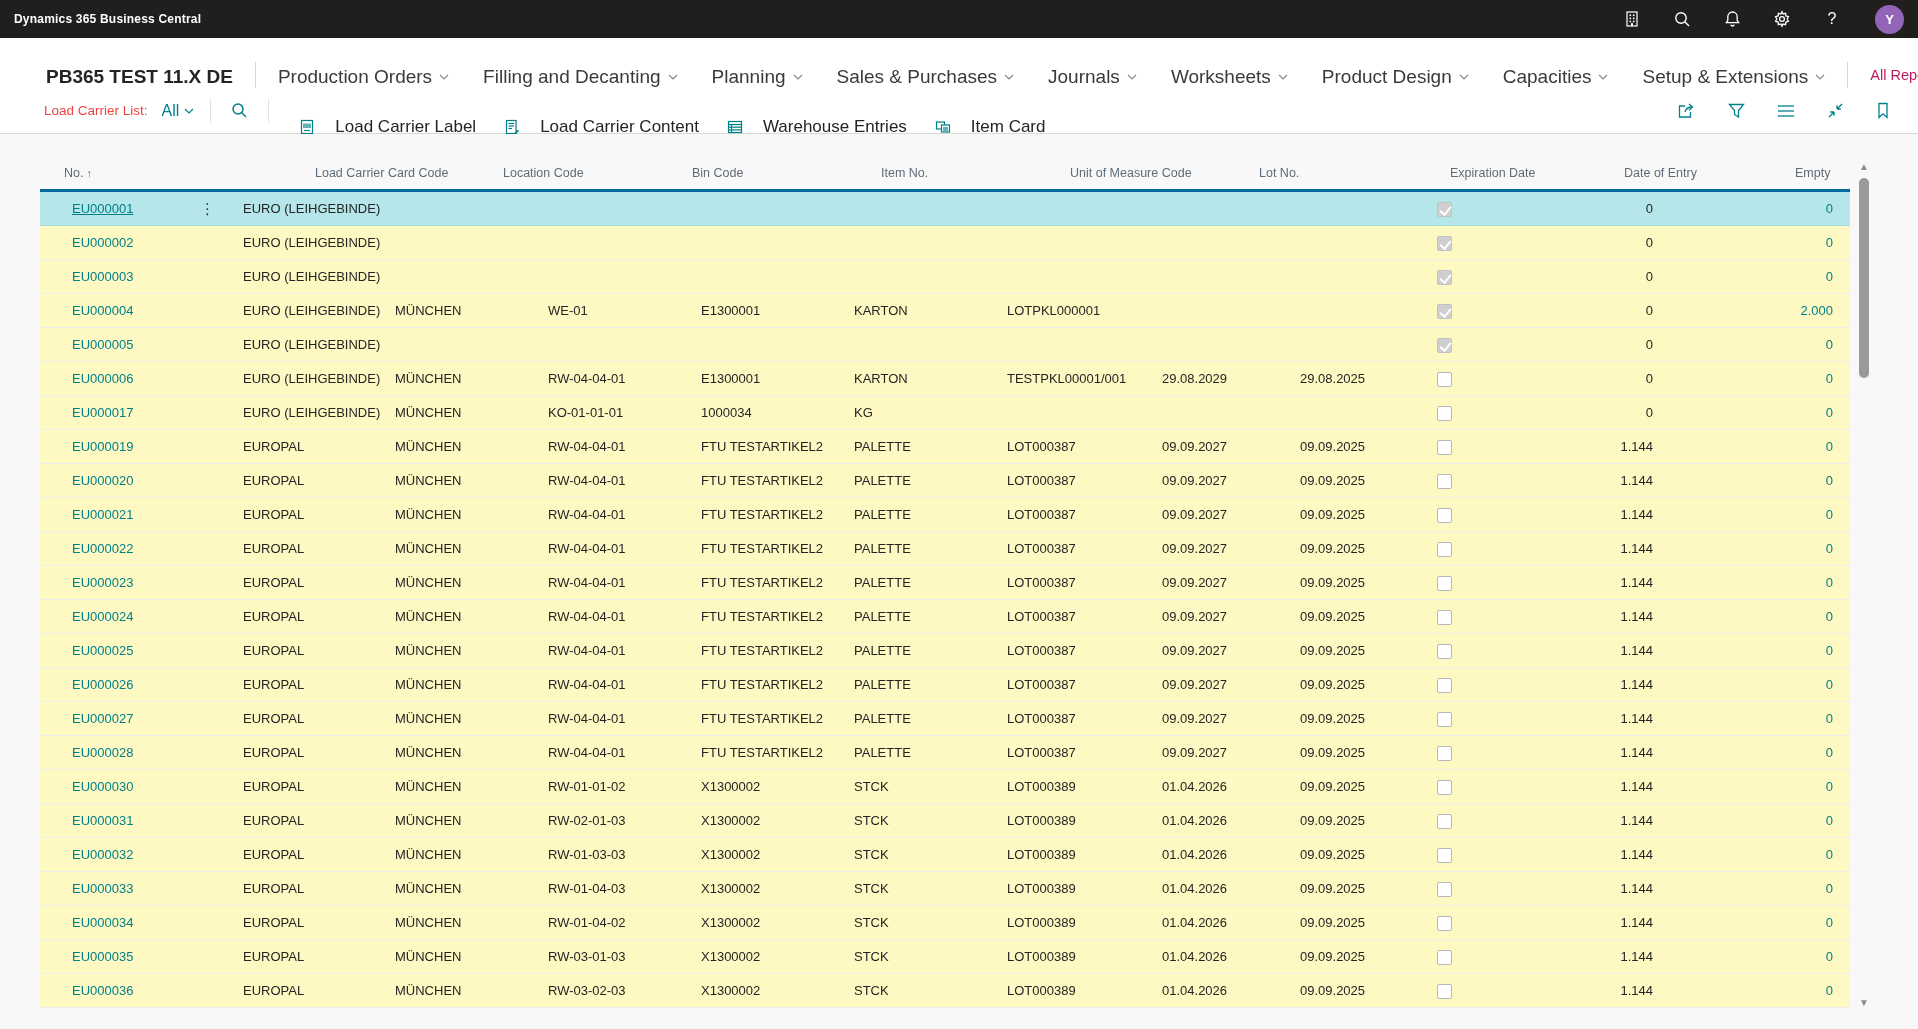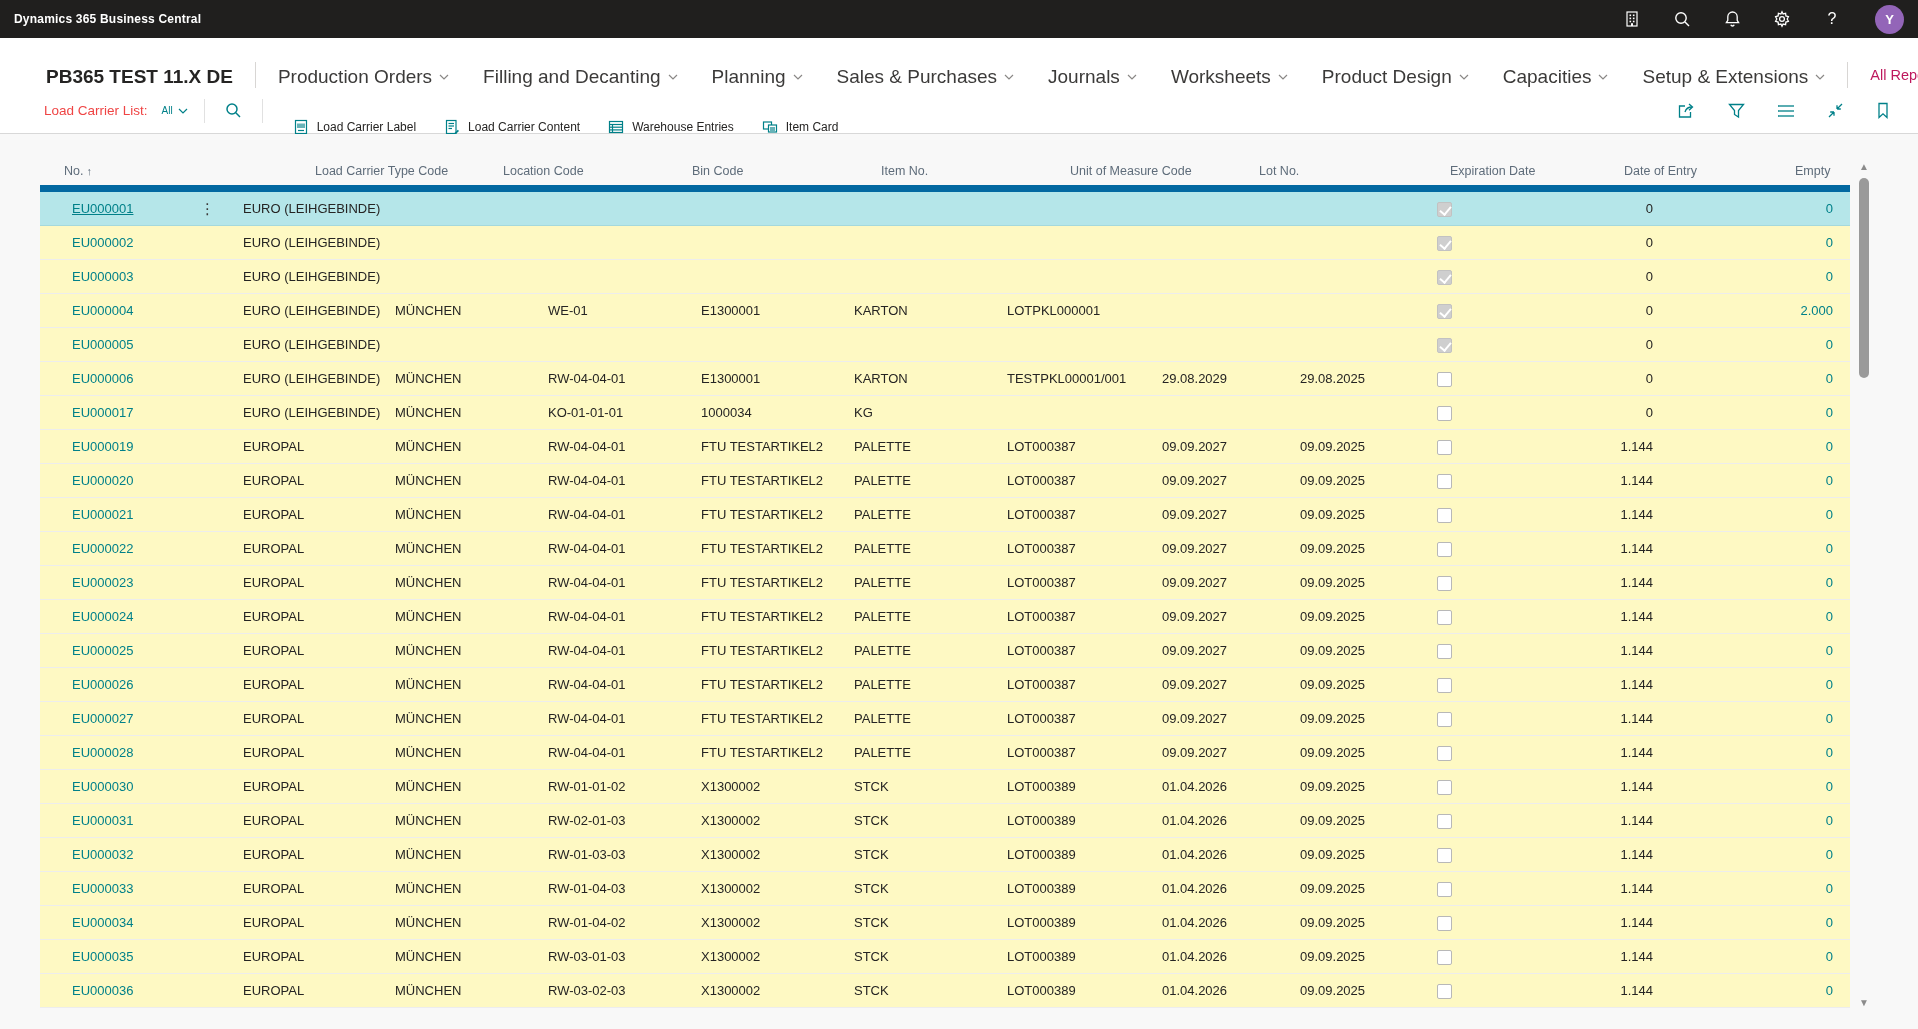--- a/index.html
+++ b/index.html
@@ -29,34 +29,34 @@
   .nav-items{display:flex;align-items:center;gap:34px;}
   .nav-item{display:flex;align-items:center;gap:7px;font-size:19px;color:#3b3a39;white-space:nowrap;cursor:pointer;}
   .chev{display:block;}
   .nav-right{margin-left:auto;display:flex;align-items:center;}
   .all-reports{font-size:14.5px;color:#be185d;white-space:nowrap;cursor:pointer;}
   .hamburger{cursor:pointer;display:flex;align-items:center;}
 
   
   .toolbar{height:46px;background:#fff;display:flex;align-items:center;padding:0 28px 0 44px;border-bottom:1px solid #d8d8d8;}
   .list-label{font-size:13.5px;font-weight:400;color:#ef4444;white-space:nowrap;}
-  .filter-all{display:flex;align-items:center;gap:5px;color:var(--accent);font-size:10px;margin-left:14px;cursor:pointer;}
+  .filter-all{display:flex;align-items:center;gap:5px;color:var(--accent);font-size:16px;margin-left:14px;cursor:pointer;}
   .t-vdiv{width:1px;height:24px;background:#e1e1e1;margin:0 16px;flex:none;}
   .search-btn{cursor:pointer;display:flex;align-items:center;padding:0 4px;}
   .actions{display:flex;align-items:center;gap:28px;margin-left:14px;}
-  .action-btn{display:flex;align-items:center;gap:8px;font-size:12px;color:#252423;white-space:nowrap;cursor:pointer;margin-top:32px;}
+  .action-btn{display:flex;align-items:center;gap:20px;font-size:17px;color:#252423;white-space:nowrap;cursor:pointer;margin-top:32px;}
   .action-btn svg{flex:none;}
   .toolbar-right{margin-left:auto;display:flex;align-items:center;gap:32px;}
   .tr-icon{cursor:pointer;display:flex;align-items:center;}
 
   
   .content{position:relative;height:895px;background:var(--page-bg);}
   .table{position:absolute;left:40px;top:22px;width:1810px;}
   .grid{display:grid;grid-template-columns:160px 43px 152px 153px 153px 153px 153px 155px 138px 135px 85px 140px 190px;}
-  .thead{height:36px;align-items:center;border-bottom:7px solid #0369a1;gap:36px;}
+  .thead{height:36px;align-items:center;border-bottom:3px solid #0369a1;gap:36px;}
   .th{font-size:12.5px;color:#5e6c7a;white-space:nowrap;overflow:hidden;padding-right:8px;cursor:pointer;}
   .th.c-no{padding-left:24px;}
   .th.right{text-align:right;}
   .th .sort{font-size:11px;margin-left:3px;}
   .row{height:34px;background:#fef9c3;border-bottom:1px solid #ededed;align-items:center;font-size:13px;color:#252423;cursor:pointer;}
   .row.selected{background:var(--selected-row);border-bottom-color:#a5d9dc;}
   .cell{white-space:nowrap;overflow:hidden;padding-right:8px;}
   .cell.c-no{padding-left:32px;}
   .cell.right{text-align:right;}
   .cell.c-height{padding-right:7px;}
@@ -281,21 +281,21 @@
         </svg>
     </span>
   </div>
 </div>
 
 <div class="content">
   <div class="table">
     <div class="grid thead">
       <div class="th c-no"><span>No.</span><span class="sort">↑</span></div>
       <div class="th"></div>
-      <div class="th">Load Carrier Type Code</div>
+      <div class="th">Load Carrier Card Code</div>
       <div class="th">Location Code</div>
       <div class="th">Bin Code</div>
       <div class="th">Item No.</div>
       <div class="th">Unit of Measure Code</div>
       <div class="th">Lot No.</div>
       <div class="th">Expiration Date</div>
       <div class="th">Date of Entry</div>
       <div class="th">Empty</div>
       <div class="th right c-height">Height (mm)</div>
       <div class="th right c-qty">Whse. Rcpt. Qty. (Base)</div>

